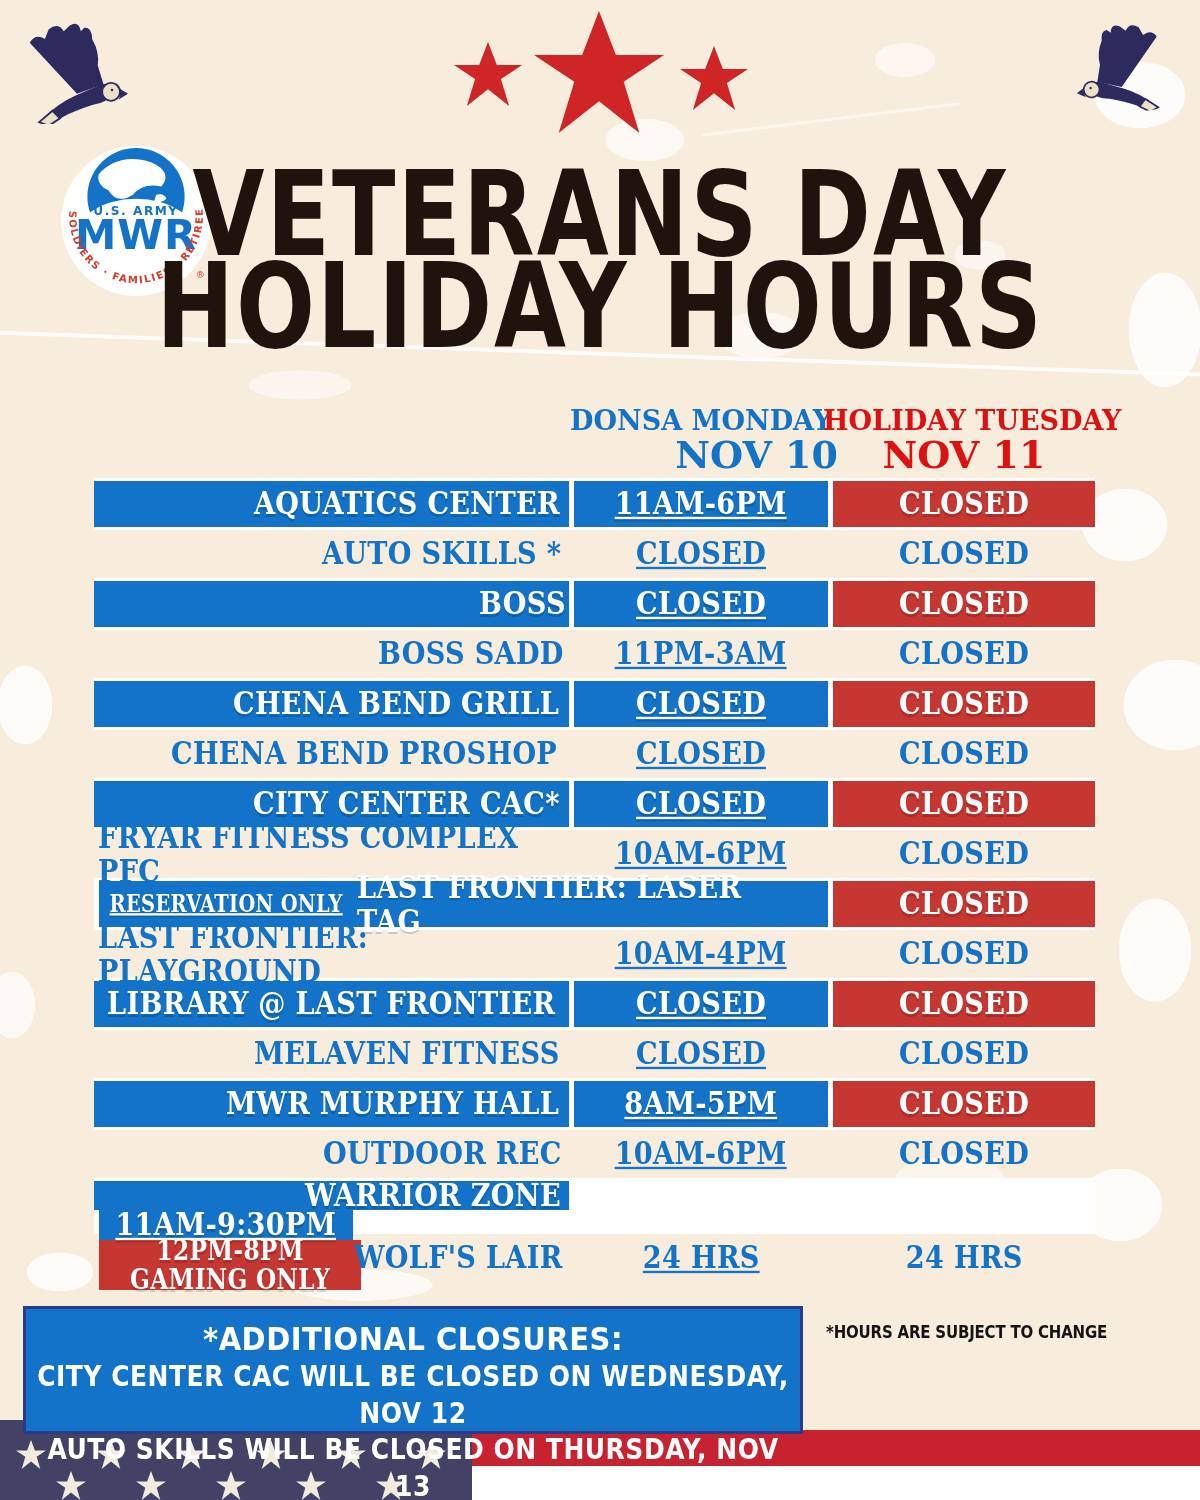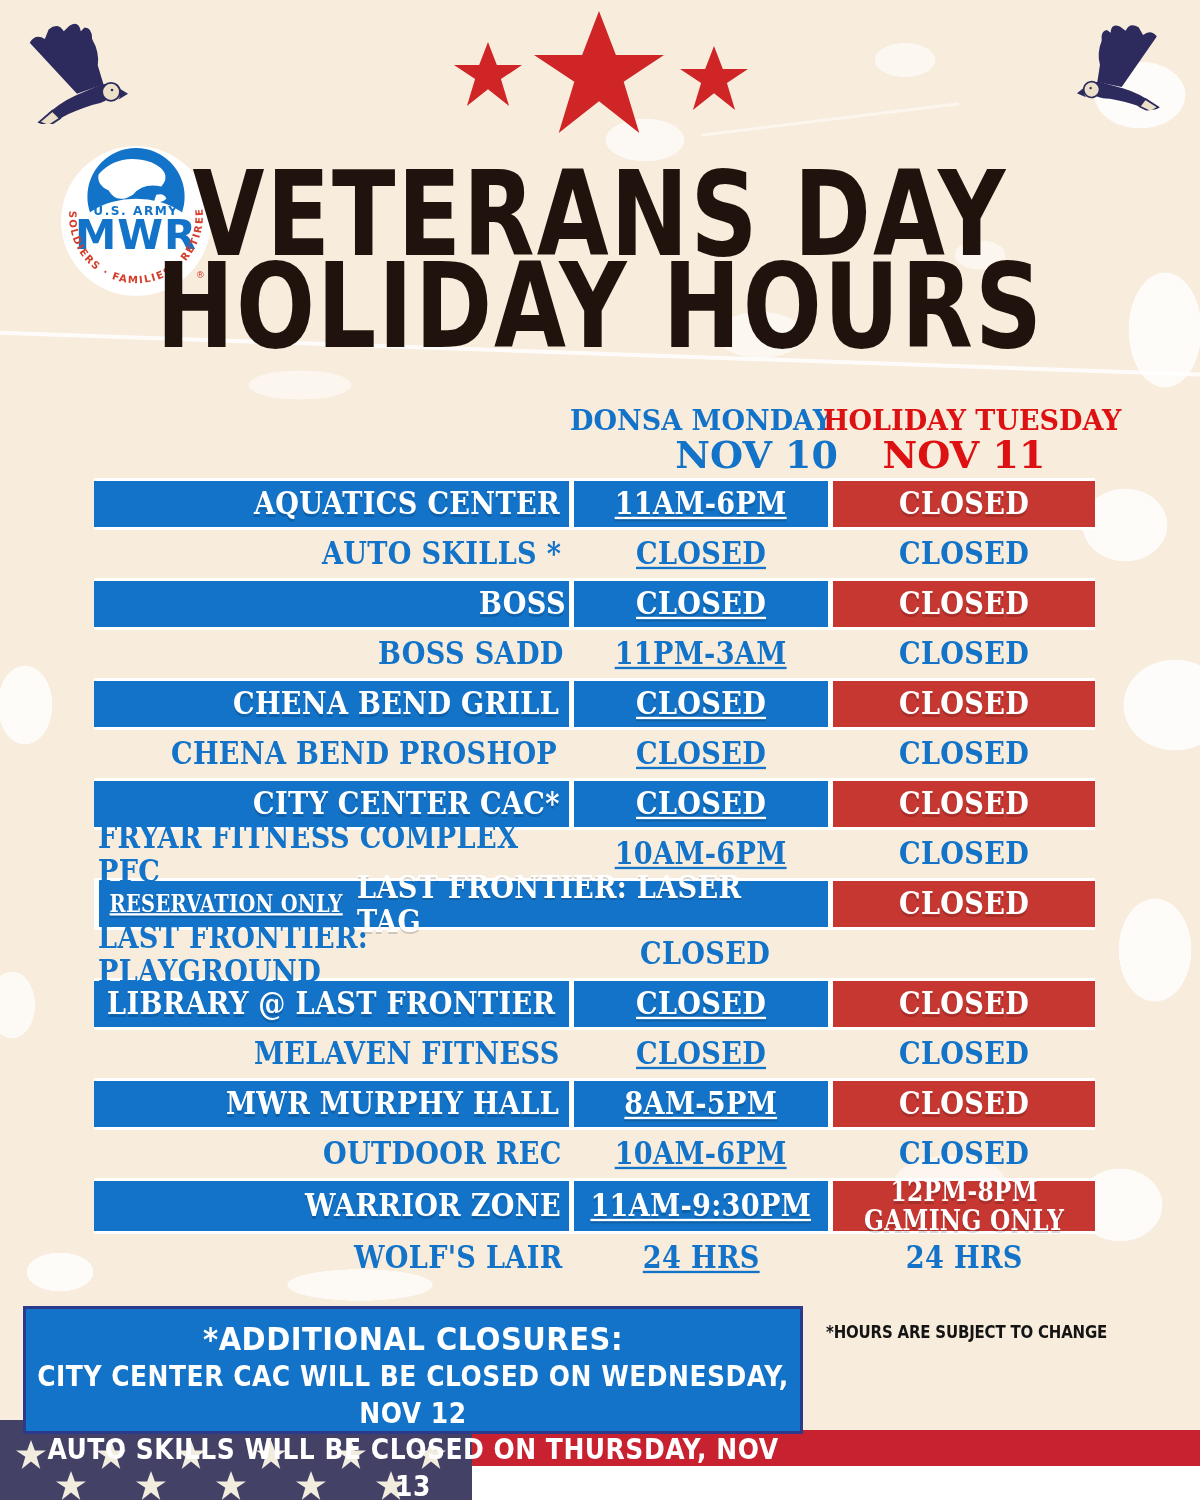--- a/index.html
+++ b/index.html
@@ -53,21 +53,21 @@
           font-weight:bold;white-space:nowrap;}
   #hdr-mon-1{left:564px;width:274px;top:405px;font-size:27px;color:var(--blue);}
   #hdr-mon-2{left:564px;width:274px;top:432px;font-size:38px;color:var(--blue);text-align:right;}
   #hdr-tue-1{left:823px;width:282px;top:405px;font-size:27px;color:var(--red-header);}
   #hdr-tue-2{left:823px;width:282px;top:432px;font-size:38px;color:var(--red-header);}
 
   
   #hours-table{position:absolute;left:94px;top:481px;width:1001px;}
   .row{display:flex;height:46px;margin-bottom:4px;}
   .row.bar{background:#fff;box-shadow:0 -3px 0 #fff,0 3px 0 #fff;}
-  .row.tall{height:50px;}
+  .row.tall{height:50px;flex-direction:column;}
   .cell{display:flex;align-items:center;justify-content:center;box-sizing:border-box;}
   .cell.name{width:475px;justify-content:flex-end;padding-left:4px;}
   .cell.mon{width:254px;margin-left:5px;text-decoration:underline;}
   .cell.tue{width:262px;margin-left:5px;}
   .row.bar .cell.name,.row.bar .cell.mon{background:var(--blue);color:#fff;}
   .row.bar .cell.tue{background:var(--red-bar);color:#fff;}
   .row:not(.bar) .cell{color:var(--blue);}
   .slab{font-family:"DejaVu Serif","Liberation Serif",serif;font-weight:bold;font-size:28px;
         letter-spacing:.3px;transform:scale(.97,1.16);transform-origin:center;
         white-space:pre-line;text-align:center;line-height:1.05;}
@@ -247,20 +247,23 @@
           <span class="slab">LAST FRONTIER: LASER TAG</span>
         </div>
         <div class="cell tue">
           <span class="slab">CLOSED</span>
         </div>
       </div>
       <div class="row">
         <div class="cell name">
           <span class="slab">LAST FRONTIER: PLAYGROUND</span>
         </div>
+        <div class="cell mon">
+          <span class="slab">10AM-4PM</span>
+        </div>
         <div class="cell tue">
           <span class="slab">CLOSED</span>
         </div>
       </div>
       <div class="row bar">
         <div class="cell name">
           <span class="slab">LIBRARY @ LAST FRONTIER</span>
         </div>
         <div class="cell mon">
           <span class="slab">CLOSED</span>

